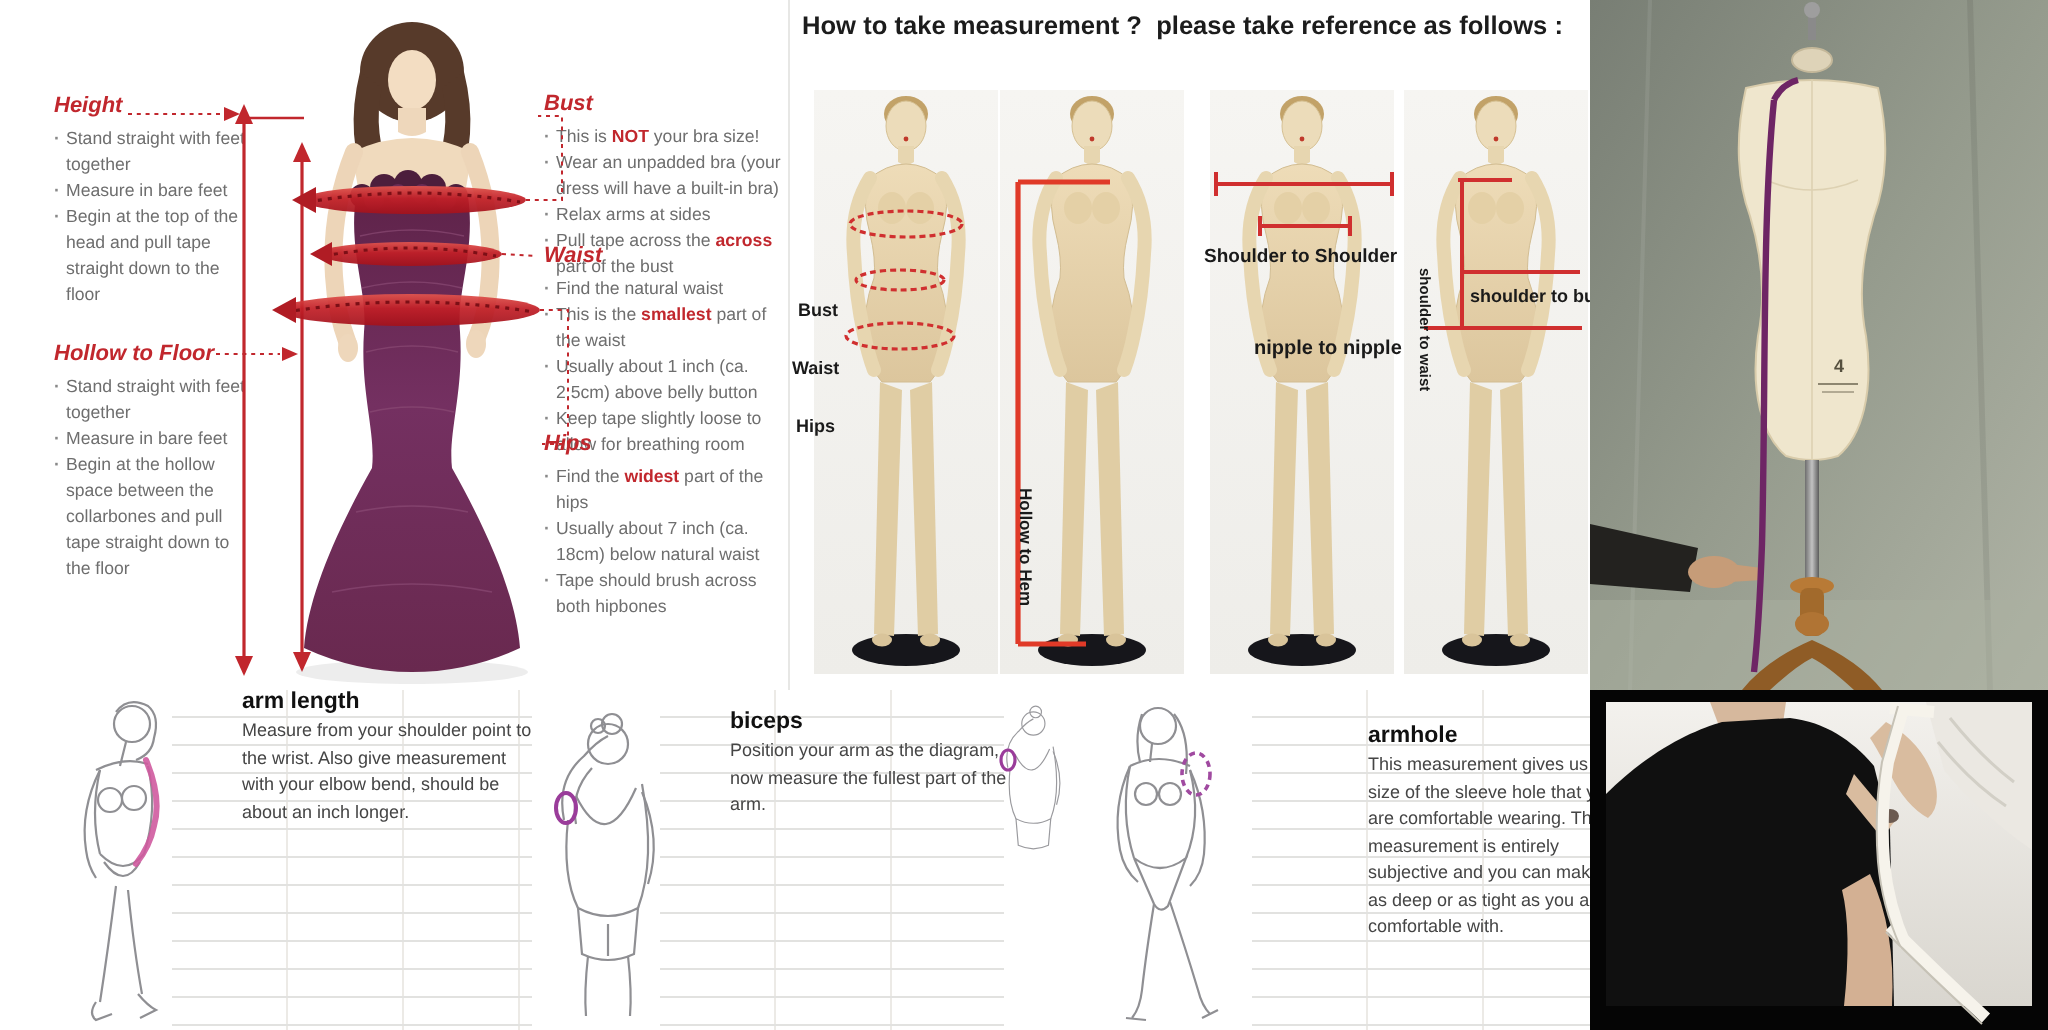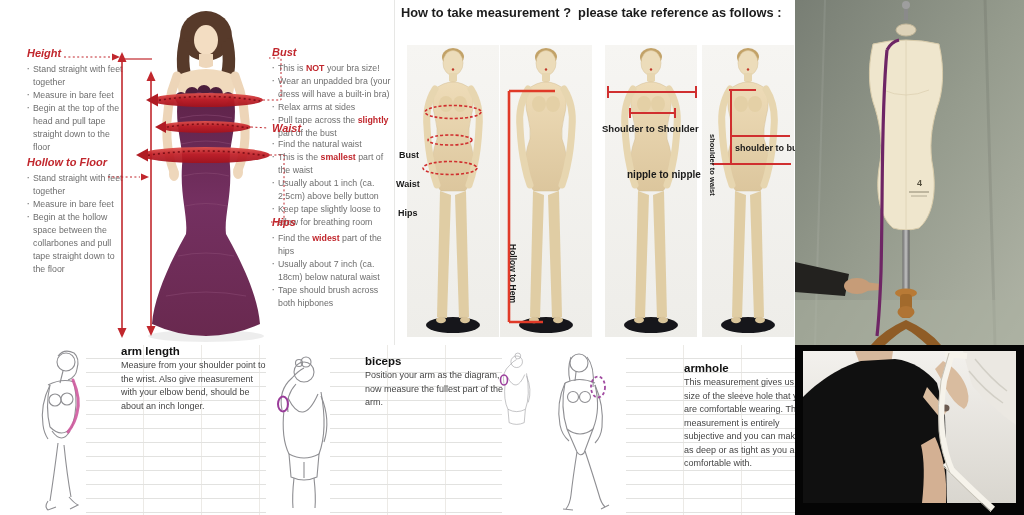--- a/index.html
+++ b/index.html
@@ -78,21 +78,21 @@
         <div class="bullet">
           <span class="dot">·</span>
           <span><span>Measure in bare feet</span></span>
         </div>
         <div class="bullet">
           <span class="dot">·</span>
           <span><span>Begin at the top of the head and pull tape straight down to the floor</span></span>
         </div>
       </div>
   </div>
-  <div class="sec" style="left:27px;top:156px;width:100px">
+  <div class="sec" style="left:27px;top:171px;width:100px">
     <h3>Hollow to Floor</h3>
     <div class="bullets">
         <div class="bullet">
           <span class="dot">·</span>
           <span><span>Stand straight with feet together</span></span>
         </div>
         <div class="bullet">
           <span class="dot">·</span>
           <span><span>Measure in bare feet</span></span>
         </div>
@@ -112,21 +112,21 @@
         <div class="bullet">
           <span class="dot">·</span>
           <span><span>Wear an unpadded bra (your dress will have a built-in bra)</span></span>
         </div>
         <div class="bullet">
           <span class="dot">·</span>
           <span><span>Relax arms at sides</span></span>
         </div>
         <div class="bullet">
           <span class="dot">·</span>
-          <span><span>Pull tape across the </span><span class="hl">slightly</span><span> part of the bust</span></span>
+          <span><span>Pull tape across the </span><span class="hl">across</span><span> part of the bust</span></span>
         </div>
       </div>
   </div>
   <div class="sec" style="left:272px;top:122px;width:120px">
     <h3>Waist</h3>
     <div class="bullets">
         <div class="bullet">
           <span class="dot">·</span>
           <span><span>Find the natural waist</span></span>
         </div>

